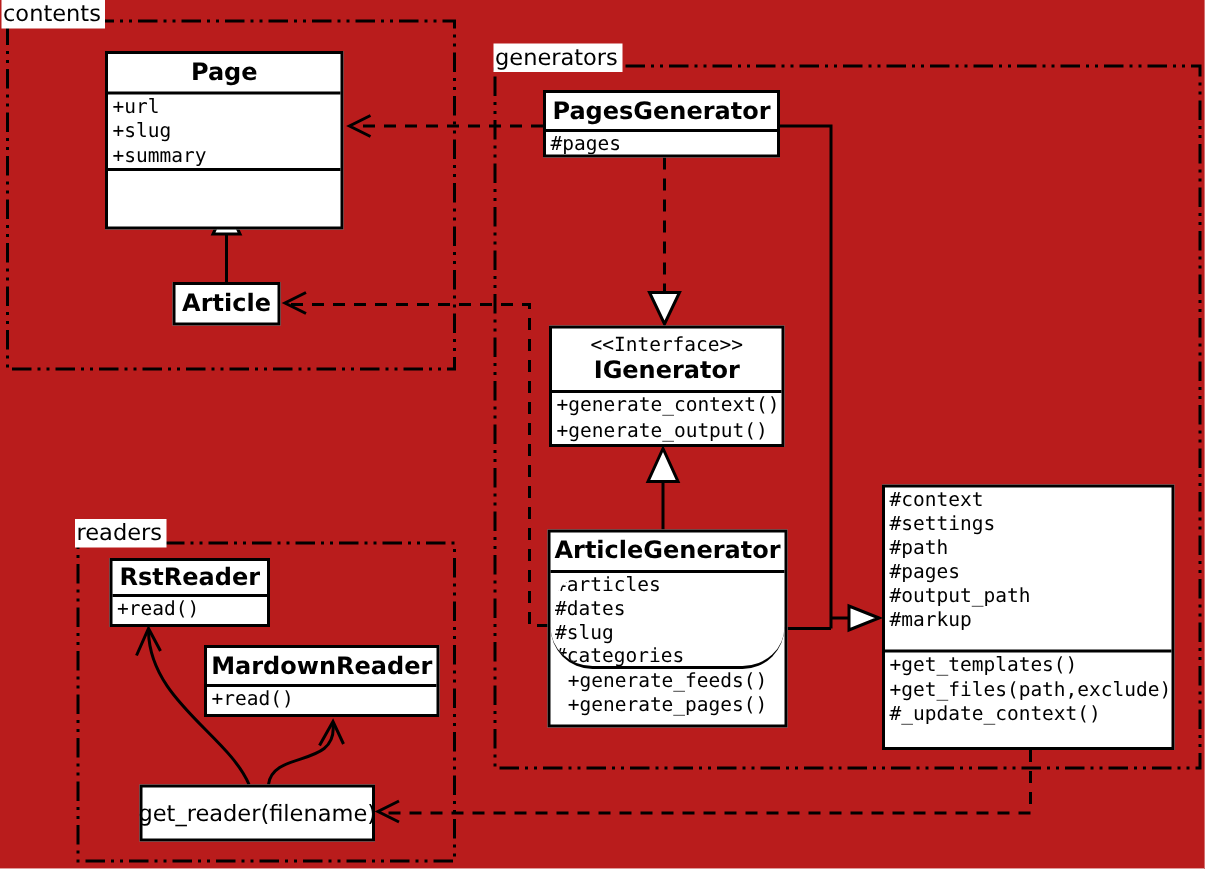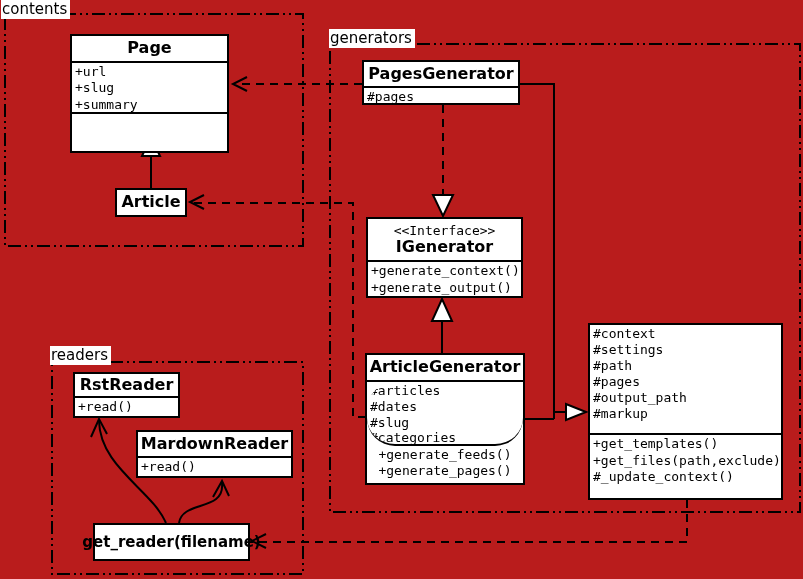--- a/index.html
+++ b/index.html
@@ -166,17 +166,17 @@
     </div>
   </div>
 
   <div class="cls" style="left:136px; top:430px; width:157px; height:48px;justify-content:flex-end;">
     <div class="title" style="height:24px;">MardownReader</div>
     <div class="sect" style="flex:1;">
       <div class="row">+read()</div>
     </div>
   </div>
 
-  <div class="plain-box" style="left:93px; top:523px; width:157px; height:38px;font-weight:bold;">
+  <div class="plain-box" style="left:93px; top:523px; width:157px; height:38px;">
     <span>get_reader(filename)</span>
   </div>
 
 </div>
 
 </body></html>

